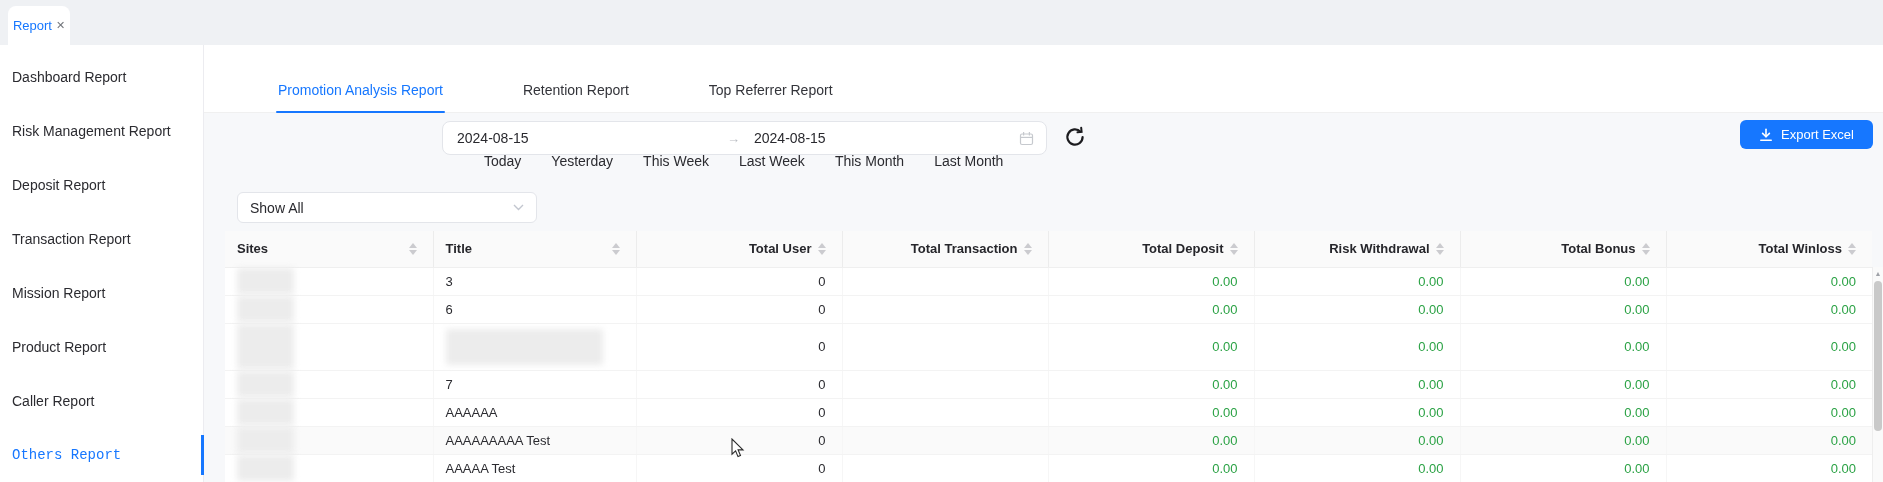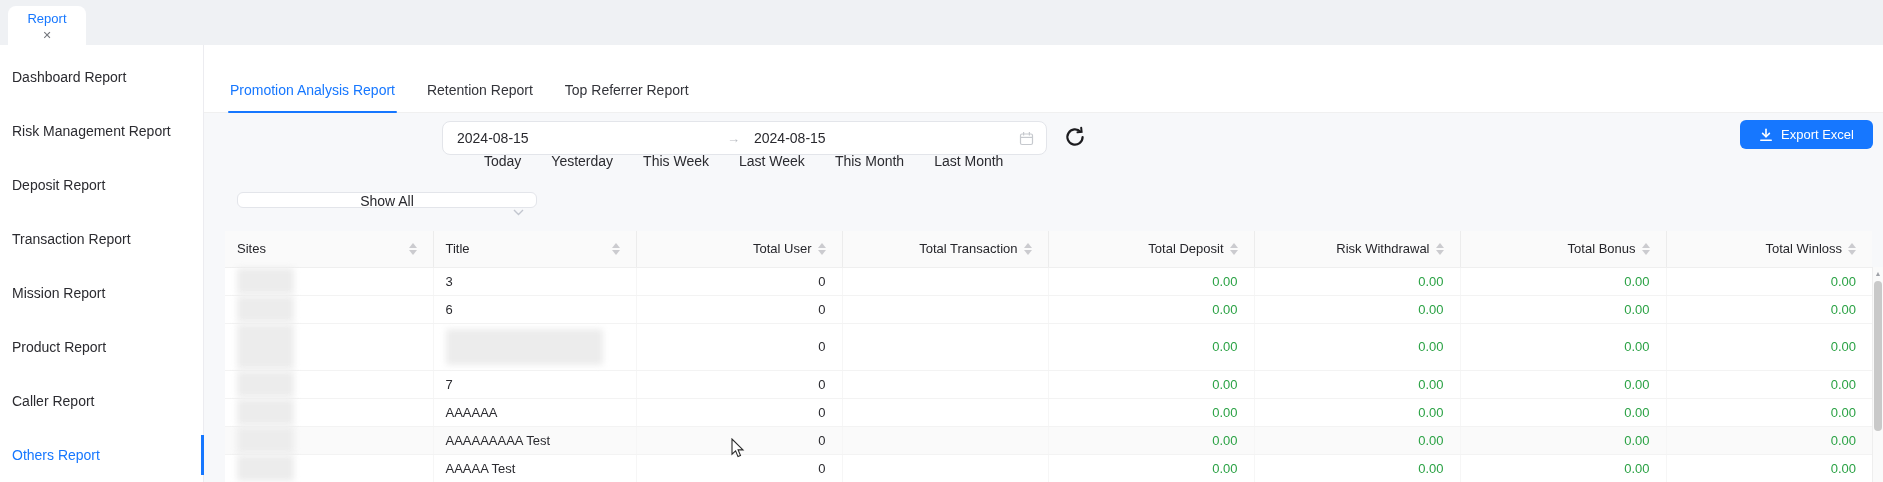--- a/index.html
+++ b/index.html
@@ -2,46 +2,46 @@
 <html><head>
 <meta charset="utf-8">
 <style>
   * { margin:0; padding:0; box-sizing:border-box; }
   html,body { width:1883px; height:482px; overflow:hidden;
     font-family:"Liberation Sans", sans-serif; background:#fff; color:#29292e; }
   .stage { position:relative; width:1883px; height:482px; overflow:hidden; }
 
   
   .topbar { position:absolute; left:0; top:0; width:1883px; height:45px; background:#eff1f4; }
-  .browser-tab { position:absolute; left:8px; top:6px; width:78px; height:39px; background:#fff;
-    border-radius:8px 8px 0 0; display:flex; align-items:center; justify-content:center; gap:4px; cursor:pointer;flex-direction:column; }
+  .browser-tab { position:absolute; left:8px; top:6px; width:62px; height:39px; background:#fff;
+    border-radius:8px 8px 0 0; display:flex; align-items:center; justify-content:center; gap:4px; cursor:pointer; }
   .browser-tab .tab-label { color:#1677ff; font-size:13px; }
   .browser-tab .tab-close { color:#73767c; font-size:11px; line-height:1; cursor:pointer; }
 
   
   .sidebar { position:absolute; left:0; top:45px; width:204px; height:437px; background:#fff;
     border-right:1px solid #ececf0; padding-top:5px; }
   .side-item { position:relative; height:54px; display:flex; align-items:center; padding-left:12px;
     font-size:14px; color:#2b2b30; cursor:pointer; }
-  .side-item.active { color:#1677ff; }
+  .side-item.active { color:#1677ff;font-family:Liberation Mono, monospace; }
   .side-item.active .active-bar { position:absolute; right:-1px; top:7px; width:3px; height:40px; background:#1677ff; }
 
   
   .tabs-row { position:absolute; left:204px; top:45px; width:1679px; height:68px; background:#fff;
     border-bottom:1px solid #f0f0f0; display:flex; align-items:flex-end; padding-left:24px; }
-  .rtab { position:relative; font-size:14px; color:#33343a; padding:0 2px 14px 2px; margin-right:28px; cursor:pointer; }
+  .rtab { position:relative; font-size:14px; color:#33343a; padding:0 2px 14px 2px; margin-right:28px; cursor:pointer;margin-left:48px; }
   .rtab.active { color:#1677ff; }
   .rtab.active .ink { position:absolute; left:0; right:0; bottom:-1px; height:2px; background:#1677ff; border-radius:2px; }
 
   .panel { position:absolute; left:204px; top:113px; width:1679px; height:369px; background:#f7f8fa; }
 
   .sel { position:absolute; background:#fff; border:1px solid #e3e5ea; border-radius:8px;
     display:flex; align-items:center; font-size:14px; cursor:pointer; }
   .sel-site { left:33px; top:8px; width:200px; height:34px; padding:0 12px; color:#c2c6cf; }
-  .sel-show { left:33px; top:79px; width:300px; height:16px; padding:0 12px; color:#29292e; border-radius:6px;flex-direction:column; }
+  .sel-show { left:33px; top:79px; width:300px; height:31px; padding:0 12px; color:#29292e; border-radius:6px; }
   .sel .chev { margin-left:auto; display:flex; }
 
   .daterange { position:absolute; left:238px; top:8px; width:605px; height:34px; background:#fff;
     border:1px solid #e3e5ea; border-radius:8px; display:flex; align-items:center; font-size:14px; cursor:text; }
   .daterange .d1 { position:absolute; left:14px; }
   .daterange .dsep { position:absolute; left:284px; color:#b9bcc2; font-size:13px; }
   .daterange .d2 { position:absolute; left:311px; }
   .daterange .cal { position:absolute; right:12px; display:flex; }
 
   .refresh-btn { position:absolute; left:856px; top:9px; width:30px; height:30px; display:flex;
@@ -53,21 +53,21 @@
 
   .qlinks { position:absolute; left:280px; top:40px; height:20px; display:flex; gap:30px; }
   .qlink { font-size:14px; color:#2b2b30; cursor:pointer; white-space:nowrap; }
 
   
   .tablewrap { position:absolute; left:21px; top:118px; width:1647px; height:251px; overflow:hidden; background:#fff; }
   table { border-collapse:collapse; table-layout:fixed; width:1647px; font-size:13px; }
   th { height:36px; background:#fafafa; font-weight:500; color:#26262b; border-bottom:1px solid #efefef;
     border-right:1px solid #ececec; padding:0 16px 0 12px; cursor:pointer; }
   th:last-child { border-right:none; }
-  th .th-inner { display:flex; align-items:center; }
+  th .th-inner { display:flex; align-items:center;font-weight:bold; }
   th.al .th-inner { justify-content:space-between; }
   th.ar .th-inner { justify-content:flex-end; gap:6px; }
   .sorter { display:inline-flex; flex-direction:column; gap:2px; }
   .caret { width:0; height:0; border-left:4px solid transparent; border-right:4px solid transparent; }
   .caret.up { border-bottom:5px solid #cbcbcf; }
   .caret.down { border-top:5px solid #cbcbcf; }
   td { height:28px; border-bottom:1px solid #f3f3f3; border-right:1px solid #f6f6f6; padding:0 16px 0 12px;
     color:#2b2b30; background:#fff; }
   td:last-child { border-right:none; }
   tr.tall td { height:47px; }

